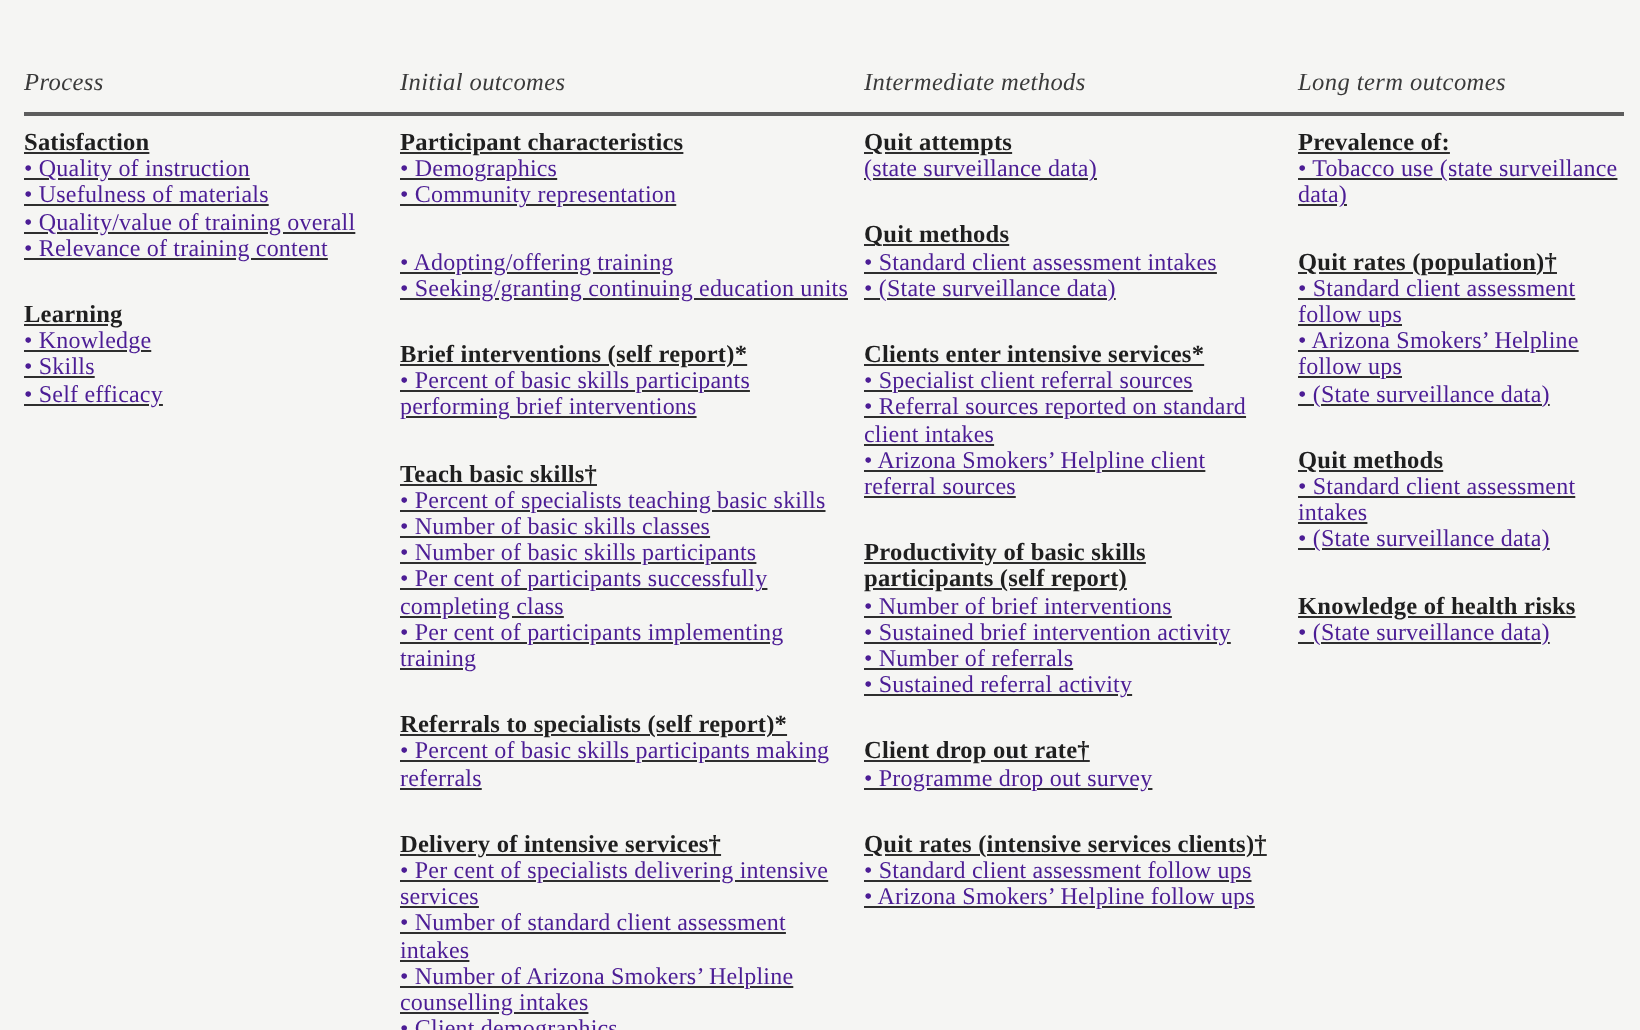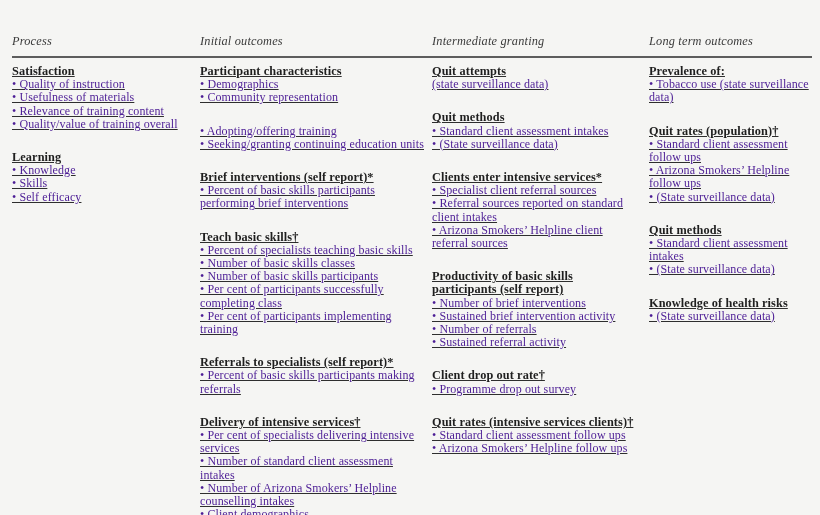--- a/index.html
+++ b/index.html
@@ -66,32 +66,32 @@
   }
 </style>
 </head>
 <body>
 
 <div class="page">
 
   <div class="grid header-grid">
     <div class="header-cell">Process</div>
     <div class="header-cell">Initial outcomes</div>
-    <div class="header-cell">Intermediate granting</div>
+    <div class="header-cell">Intermediate methods</div>
     <div class="header-cell">Long term outcomes</div>
   </div>
 
   <div class="grid body-grid">
     <div class="body-cell c1">
         <div class="section">
           <div class="sec-title">Satisfaction</div>
           <div class="item">• Quality of instruction</div>
           <div class="item">• Usefulness of materials</div>
+          <div class="item">• Quality/value of training overall</div>
           <div class="item">• Relevance of training content</div>
-          <div class="item">• Quality/value of training overall</div>
         </div>
         <div class="section">
           <div class="sec-title">Learning</div>
           <div class="item">• Knowledge</div>
           <div class="item">• Skills</div>
           <div class="item">• Self efficacy</div>
         </div>
       </div>
     <div class="body-cell c2">
         <div class="section">

